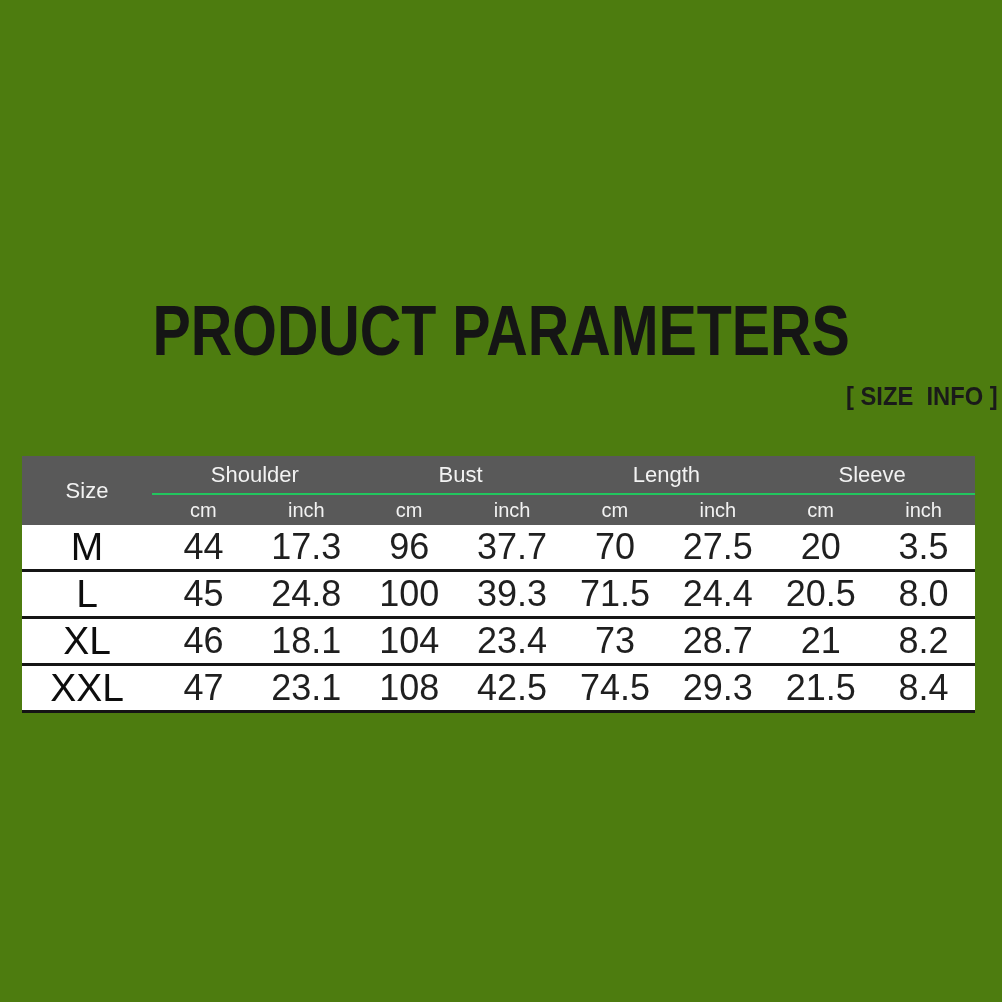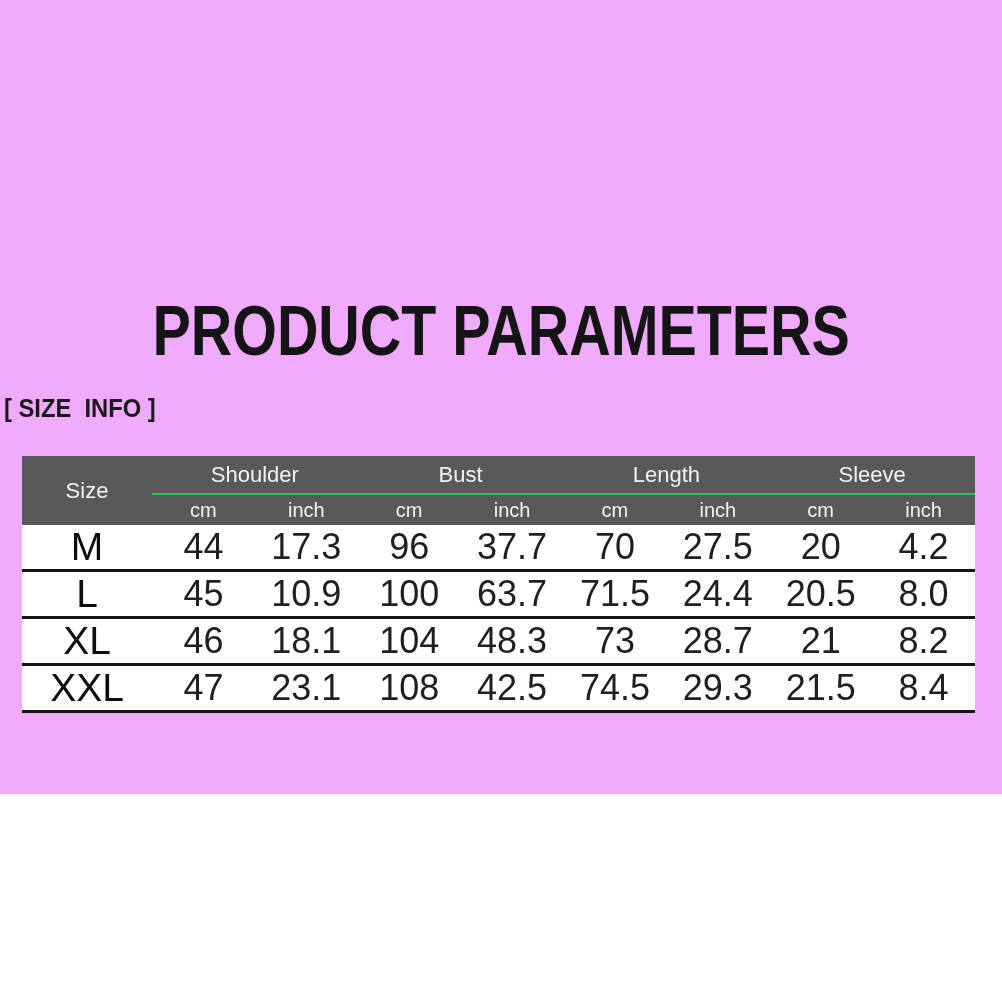--- a/index.html
+++ b/index.html
@@ -1,20 +1,20 @@
 <!DOCTYPE html>
 <html><head>
 <meta charset="utf-8">
 <style>
   html, body { margin: 0; padding: 0; background: #ffffff; }
   .canvas {
     position: relative;
     width: 1002px;
-    height: 794px;
-    background: #f0abfc;
+    height: 1002px;
+    background: #4d7c0f;
     overflow: hidden;
     font-family: "Liberation Sans", sans-serif;
   }
 
   
   .title-wrap {
     position: absolute;
     top: 296px;
     left: 0;
     width: 100%;
@@ -29,24 +29,24 @@
     font-weight: 700;
     color: #151515;
     letter-spacing: 0px;
     transform: scaleX(0.82);
     transform-origin: 50% 50%;
   }
 
   
   .subtitle-wrap {
     position: absolute;
-    top: 393px;
+    top: 381px;
     left: 0;
     width: 100%;
-    text-align: left;
+    text-align: right;
     line-height: 30px;
   }
   .subtitle {
     display: inline-block;
     font-size: 25px;
     font-weight: 700;
     color: #1a1a1a;
     white-space: pre;
     transform: scaleX(0.95);
     transform-origin: 50% 50%;
@@ -142,39 +142,39 @@
       <tbody>
         <tr>
           <td class="size-cell">M</td>
           <td>44</td>
           <td>17.3</td>
           <td>96</td>
           <td>37.7</td>
           <td>70</td>
           <td>27.5</td>
           <td>20</td>
-          <td>4.2</td>
+          <td>3.5</td>
         </tr>
         <tr>
           <td class="size-cell">L</td>
           <td>45</td>
-          <td>10.9</td>
+          <td>24.8</td>
           <td>100</td>
-          <td>63.7</td>
+          <td>39.3</td>
           <td>71.5</td>
           <td>24.4</td>
           <td>20.5</td>
           <td>8.0</td>
         </tr>
         <tr>
           <td class="size-cell">XL</td>
           <td>46</td>
           <td>18.1</td>
           <td>104</td>
-          <td>48.3</td>
+          <td>23.4</td>
           <td>73</td>
           <td>28.7</td>
           <td>21</td>
           <td>8.2</td>
         </tr>
         <tr>
           <td class="size-cell">XXL</td>
           <td>47</td>
           <td>23.1</td>
           <td>108</td>

